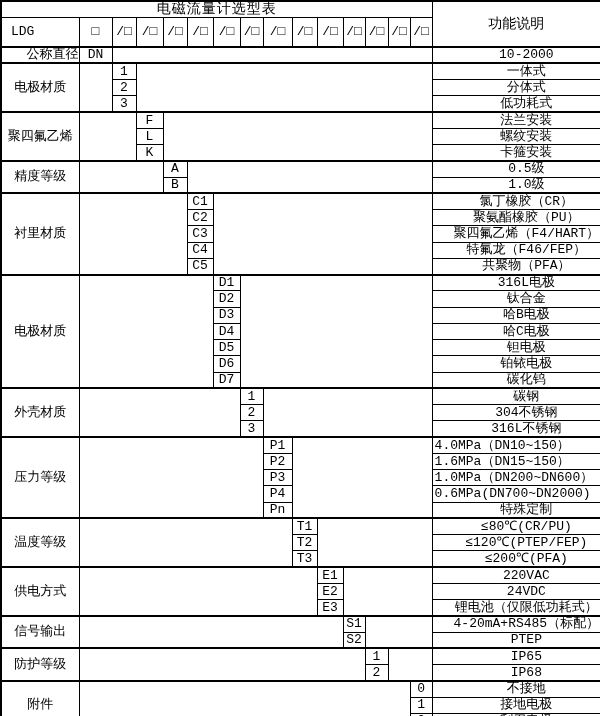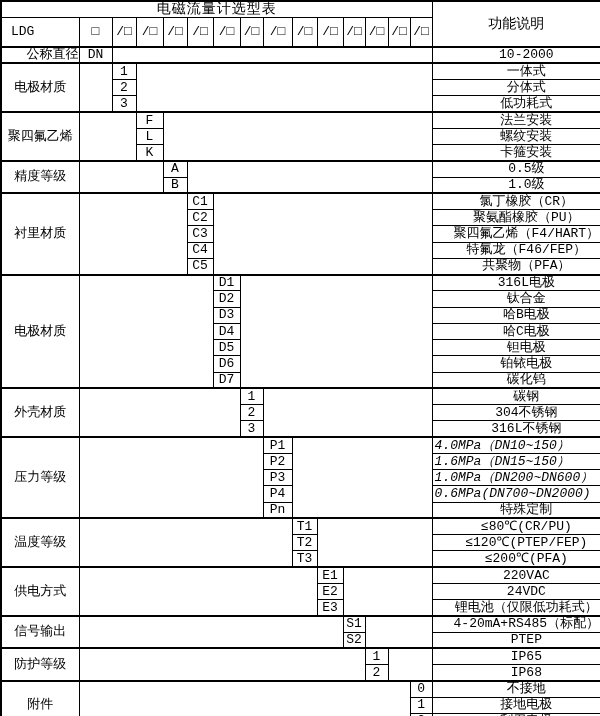--- a/index.html
+++ b/index.html
@@ -24,21 +24,21 @@
   td.sec { border-top:2px solid #000; }
   td.title-cell { font-size:14px; letter-spacing:1px; }
   td.desc-head  { font-size:14px;border-radius:16px; }
   td.ldg  { text-align:left; padding-left:9px; }
   td.boxc { font-size:13px; }
   td.slot { font-size:13px; }
   td.label { font-size:13px; }
   td.label.left { text-align:right; padding-left:3px; }
   td.code { font-size:13px; }
   td.desc { font-size:13px;padding-left:20px; }
-  td.desc.left { text-align:left; padding-left:2px;font-style:italic; }
+  td.desc.left { text-align:left; padding-left:2px; }
 </style>
 </head>
 <body>
 
 <table id="tbl">
     <colgroup>
       <col style="width: 78px;">
       <col style="width: 33px;">
       <col style="width: 24px;">
       <col style="width: 27px;">

